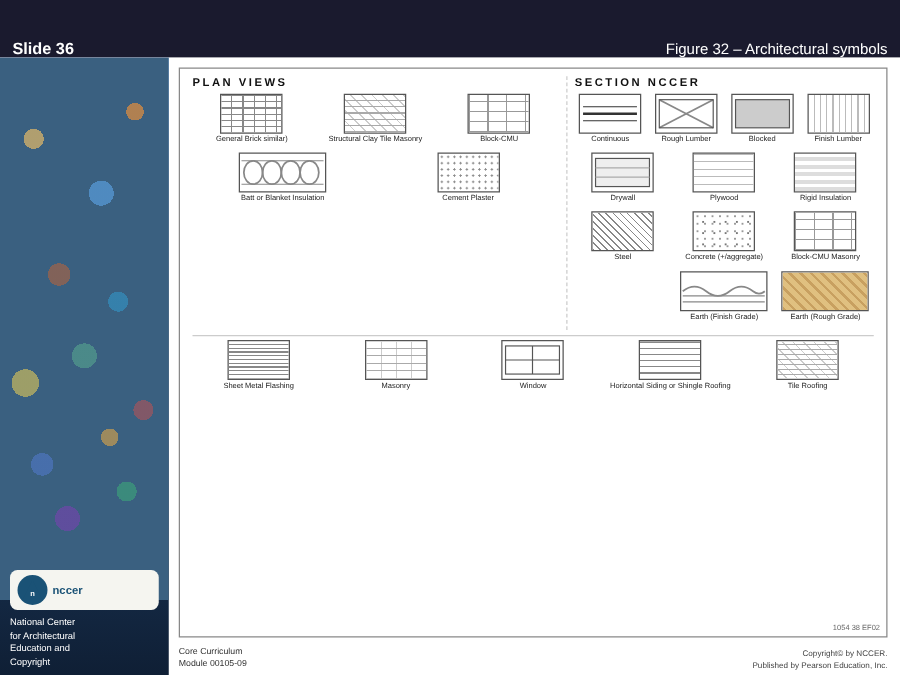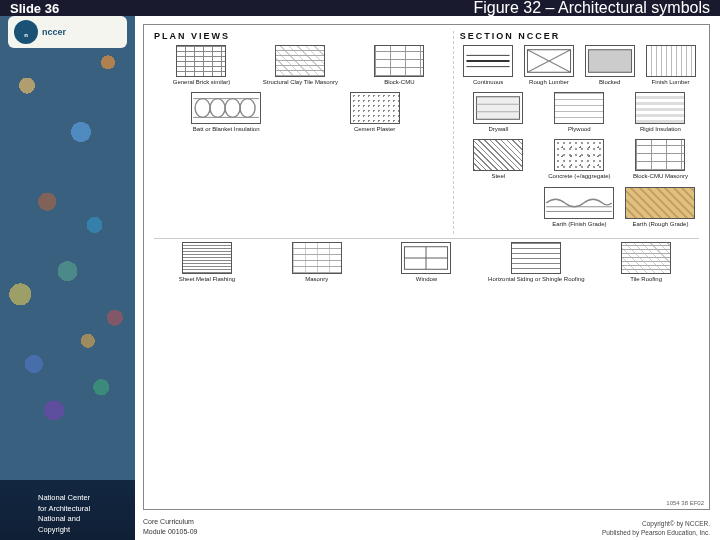--- a/index.html
+++ b/index.html
@@ -9,51 +9,51 @@
       overflow: hidden;
       font-family: Arial, sans-serif;
       background: #fff;
       display: flex;
       flex-direction: column;
     }
 
     
     .header {
       display: flex;
-      align-items: center;
+      align-items: flex-end;
       justify-content: space-between;
       background: #1a1a2e;
-      height: 16px;
+      height: 46px;
       padding: 0 10px;
     }
     .header-title-left {
       color: #fff;
       font-size: 13px;
       font-weight: bold;
     }
     .header-title-right {
       color: #fff;
-      font-size: 16px;
+      font-size: 12px;
     }
 
     
     .main-layout {
       display: flex;
       flex: 1;
       overflow: hidden;
     }
 
     
     .sidebar {
       width: 135px;
       background: linear-gradient(180deg, #5b8bc5 0%, #3a5f8a 20%, #2a4a6b 40%, #1e3a5f 60%, #162d4a 80%, #0f1f35 100%);
       position: relative;
       display: flex;
       flex-direction: column;
-      justify-content: space-between;
+      justify-content: flex-end;
       padding-bottom: 5px;
       overflow: hidden;
     }
 
     .sidebar-mosaic {
       position: absolute;
       top: 0; left: 0; right: 0; bottom: 60px;
       background:
         radial-gradient(circle at 20% 15%, rgba(255,200,100,0.6) 8px, transparent 8px),
         radial-gradient(circle at 60% 25%, rgba(100,180,255,0.5) 10px, transparent 10px),
@@ -99,21 +99,20 @@
       font-weight: bold;
     }
 
     .sidebar-bottom-text {
       position: relative;
       z-index: 10;
       padding: 0 8px;
       color: #fff;
       font-size: 7.5px;
       line-height: 1.4;
-      margin-left: 30px;
     }
 
     
     .content {
       flex: 1;
       display: flex;
       flex-direction: column;
       background: #fff;
     }
 
@@ -451,21 +450,21 @@
         <svg width="18" height="18" viewBox="0 0 18 18">
           <polygon points="9,1 17,17 1,17" fill="#1a5276"></polygon>
           <text x="9" y="14" text-anchor="middle" fill="#fff" font-size="6" font-weight="bold">n</text>
         </svg>
       </div>
       <span class="nccer-logo-text">nccer</span>
     </div>
     <div class="sidebar-bottom-text">
       <div>National Center</div>
       <div>for Architectural</div>
-      <div>National and</div>
+      <div>Education and</div>
       <div>Copyright</div>
     </div>
   </div>
 
   <div class="content">
 
     <div class="figure-box">
       <div class="figure-inner">
 
         <div class="figures-top">

